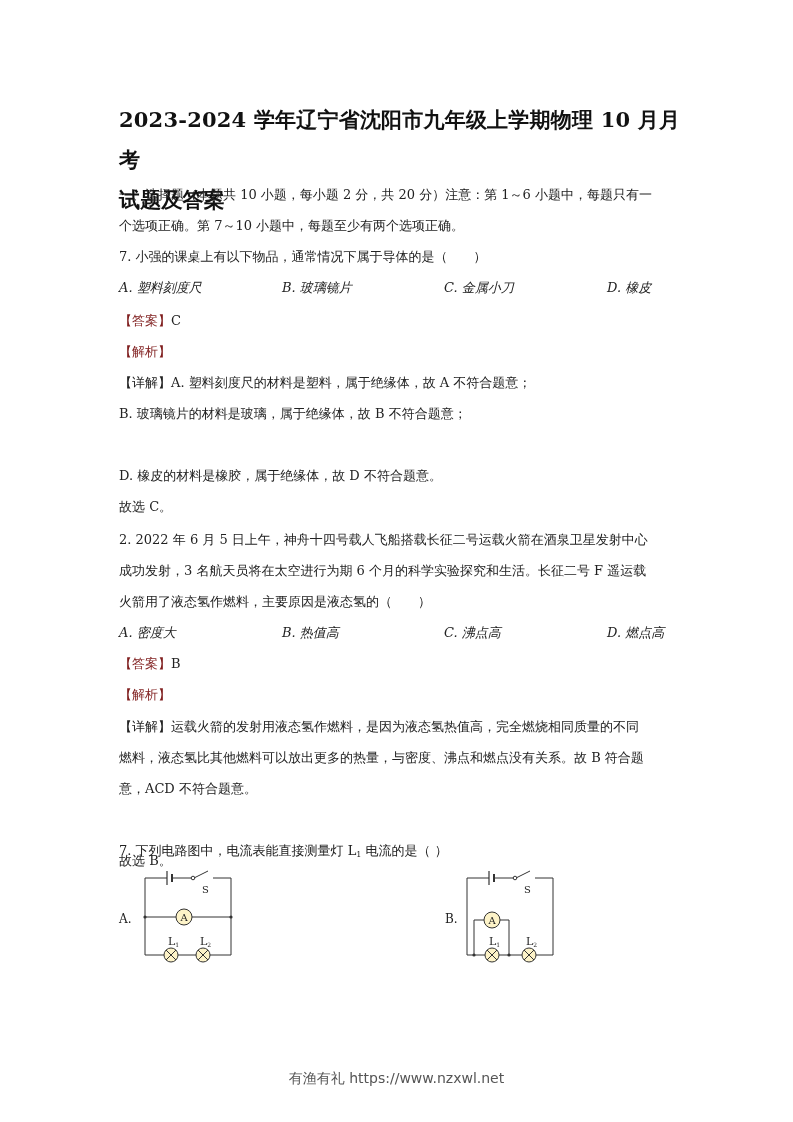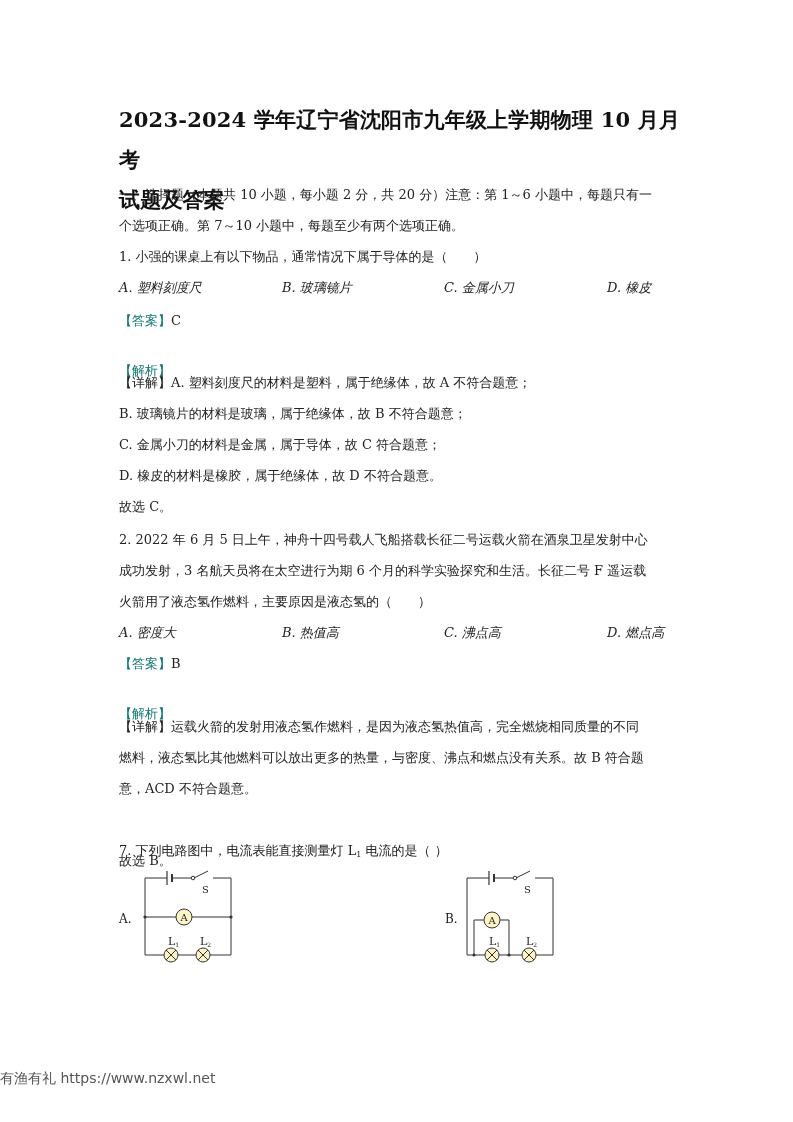--- a/index.html
+++ b/index.html
@@ -2,56 +2,55 @@
 <html><head>
 <meta charset="utf-8">
 <style>
   html, body { margin: 0; padding: 0; background: #ffffff; }
   body { width: 793px; height: 1122px; position: relative; overflow: hidden;
          font-family: "DejaVu Serif", "Liberation Serif", serif; color: #1a1a1a; }
   .page { position: absolute; left: 0; top: 0; width: 793px; height: 1122px; }
   .title { position: absolute; left: 119px; top: 100px; width: 570px;
            font-size: 21px; font-weight: bold; line-height: 40px; letter-spacing: 0.2px; color: #111; }
   .line { position: absolute; left: 119px; font-size: 13px; line-height: 18px; white-space: nowrap; color: #222; }
-  .tag-blue { color: #0f766e; margin-top: 19px; }
+  .tag-blue { color: #7f1d1d; }
   .opt { position: absolute; font-size: 13px; line-height: 18px; white-space: nowrap; color: #222; font-style: italic; }
   .diagram { position: absolute; }
   .diag-label { position: absolute; font-size: 12px; color: #222; }
-  .footer { position: absolute; left: 0; width: 793px; top: 1070px; text-align: left;
+  .footer { position: absolute; left: 0; width: 793px; top: 1070px; text-align: center;
             font-family: "DejaVu Sans", "Liberation Sans", sans-serif; font-size: 14px; color: #555; }
   sub { font-size: 8px; vertical-align: -2px; }
 </style>
 </head>
 <body>
 
 <div class="page">
 
   <div class="title">
     <div>2023-2024 学年辽宁省沈阳市九年级上学期物理 10 月月考</div>
     <div>试题及答案</div>
   </div>
 
   <div class="line" style="top:186px">一、选择题（本题共 10 小题，每小题 2 分，共 20 分）注意：第 1～6 小题中，每题只有一</div>
   <div class="line" style="top:217px">个选项正确。第 7～10 小题中，每题至少有两个选项正确。</div>
 
-  <div class="line" style="top:248px">1. 小强的课桌上有以下物品，通常情况下属于导体的是（　　）</div>
+  <div class="line" style="top:248px">7. 小强的课桌上有以下物品，通常情况下属于导体的是（　　）</div>
   <div class="opt" style="left:119px;top:279px">A. 塑料刻度尺</div>
   <div class="opt" style="left:282px;top:279px">B. 玻璃镜片</div>
   <div class="opt" style="left:444px;top:279px">C. 金属小刀</div>
   <div class="opt" style="left:607px;top:279px">D. 橡皮</div>
 
   <div class="line" style="top:312px">
     <span class="tag-blue">【答案】</span><span>C</span>
   </div>
   <div class="line tag-blue" style="top:343px">【解析】</div>
   <div class="line" style="top:374px">
     <span>【详解】</span><span>A. 塑料刻度尺的材料是塑料，属于绝缘体，故 A 不符合题意；</span>
   </div>
   <div class="line" style="top:405px">B. 玻璃镜片的材料是玻璃，属于绝缘体，故 B 不符合题意；</div>
-  <div class="line" style="top:436px">C. 金属小刀的材料是金属，属于导体，故 C 符合题意；</div>
   <div class="line" style="top:467px">D. 橡皮的材料是橡胶，属于绝缘体，故 D 不符合题意。</div>
   <div class="line" style="top:498px">故选 C。</div>
 
   <div class="line" style="top:531px">2. 2022 年 6 月 5 日上午，神舟十四号载人飞船搭载长征二号运载火箭在酒泉卫星发射中心</div>
   <div class="line" style="top:562px">成功发射，3 名航天员将在太空进行为期 6 个月的科学实验探究和生活。长征二号 F 遥运载</div>
   <div class="line" style="top:593px">火箭用了液态氢作燃料，主要原因是液态氢的（　　）</div>
   <div class="opt" style="left:119px;top:624px">A. 密度大</div>
   <div class="opt" style="left:282px;top:624px">B. 热值高</div>
   <div class="opt" style="left:444px;top:624px">C. 沸点高</div>
   <div class="opt" style="left:607px;top:624px">D. 燃点高</div>

